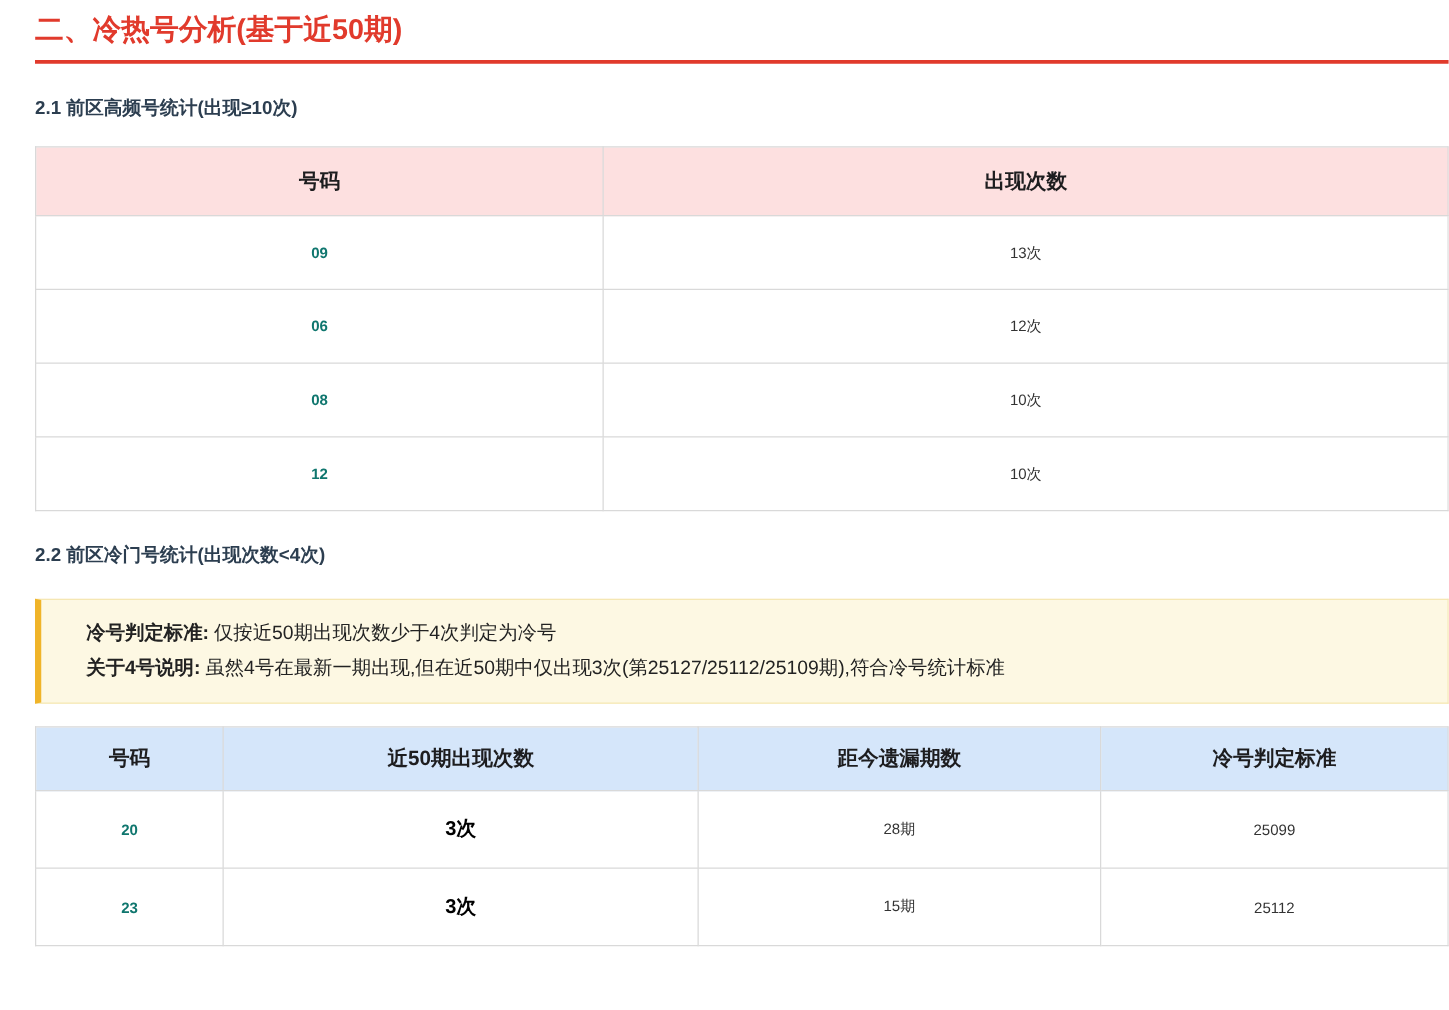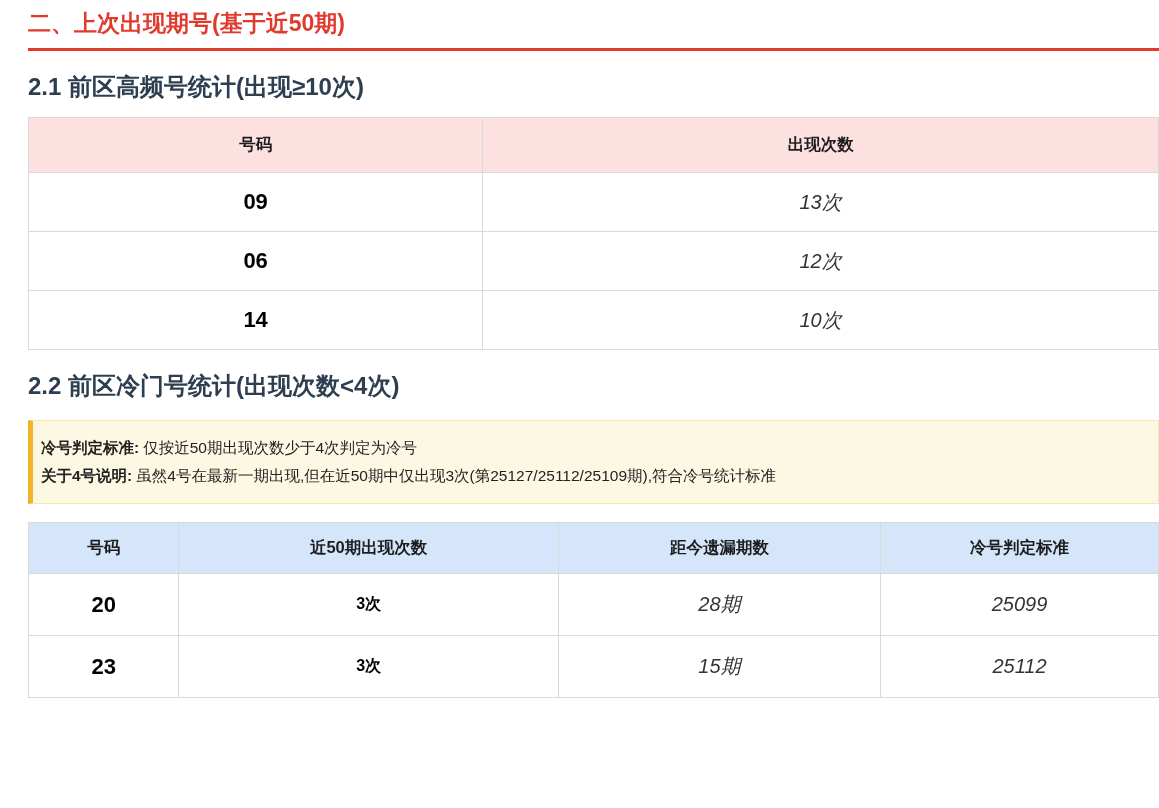--- a/index.html
+++ b/index.html
@@ -26,21 +26,21 @@
     color: #e13a2c;
   }
   .red-rule {
     height: 3px;
     background: #e13a2c;
     margin: 11px 0 0 0;
   }
   
   .section-heading {
     margin: 24px 0 0 0;
-    font-size: 24px;
+    font-size: 15px;
     line-height: 23px;
     font-weight: 700;
     color: #2c3e50;
   }
   
   table {
     width: 100%;
     border-collapse: collapse;
     table-layout: fixed;
   }
@@ -62,55 +62,54 @@
   .hot-table td { height: 58px; }
   .cold-table th {
     background: #d5e6fa;
     height: 50px;
     font-size: 16.5px;
     font-weight: 700;
     color: #1d1d1f;
   }
   .cold-table td { height: 61px; }
   .cell-num {
-    font-size: 22px;
+    font-size: 12px;
     font-weight: 700;
-    color: #000000;
+    color: #0f766e;
   }
   .cell-plain {
-    font-size: 20px;
+    font-size: 12px;
     font-weight: 400;
     color: #333333;
-    font-style: italic;
   }
   .cell-blue {
     font-size: 16px;
     font-weight: 700;
     color: #000000;
   }
   
   .note-box {
     margin-top: 23px;
     background: #fdf8e3;
     border: 1px solid #f5e7b3;
     border-left: 5px solid #f0b429;
-    padding: 13px 8px;
+    padding: 13px 36px;
     font-size: 15.5px;
     line-height: 28px;
     color: #222222;
   }
   .note-box p { margin: 0; }
   .note-label { font-weight: 700; margin-right: 4px; }
 </style>
 </head>
 <body>
 
 <div class="page">
 
-  <h1 class="page-title">二、上次出现期号(基于近50期)</h1>
+  <h1 class="page-title">二、冷热号分析(基于近50期)</h1>
   <div class="red-rule"></div>
 
   <h2 class="section-heading">2.1 前区高频号统计(出现≥10次)</h2>
 
   <table class="hot-table">
     <colgroup>
       <col style="width:40.2%">
       <col style="width:59.8%">
     </colgroup>
     <thead>
@@ -122,21 +121,25 @@
     <tbody>
       <tr>
         <td class="cell-num">09</td>
         <td class="cell-plain">13次</td>
       </tr>
       <tr>
         <td class="cell-num">06</td>
         <td class="cell-plain">12次</td>
       </tr>
       <tr>
-        <td class="cell-num">14</td>
+        <td class="cell-num">08</td>
+        <td class="cell-plain">10次</td>
+      </tr>
+      <tr>
+        <td class="cell-num">12</td>
         <td class="cell-plain">10次</td>
       </tr>
     </tbody>
   </table>
 
   <h2 class="section-heading">2.2 前区冷门号统计(出现次数&lt;4次)</h2>
 
   <div class="note-box">
     <p><span class="note-label">冷号判定标准:</span><span>仅按近50期出现次数少于4次判定为冷号</span></p>
     <p><span class="note-label">关于4号说明:</span><span>虽然4号在最新一期出现,但在近50期中仅出现3次(第25127/25112/25109期),符合冷号统计标准</span></p>

